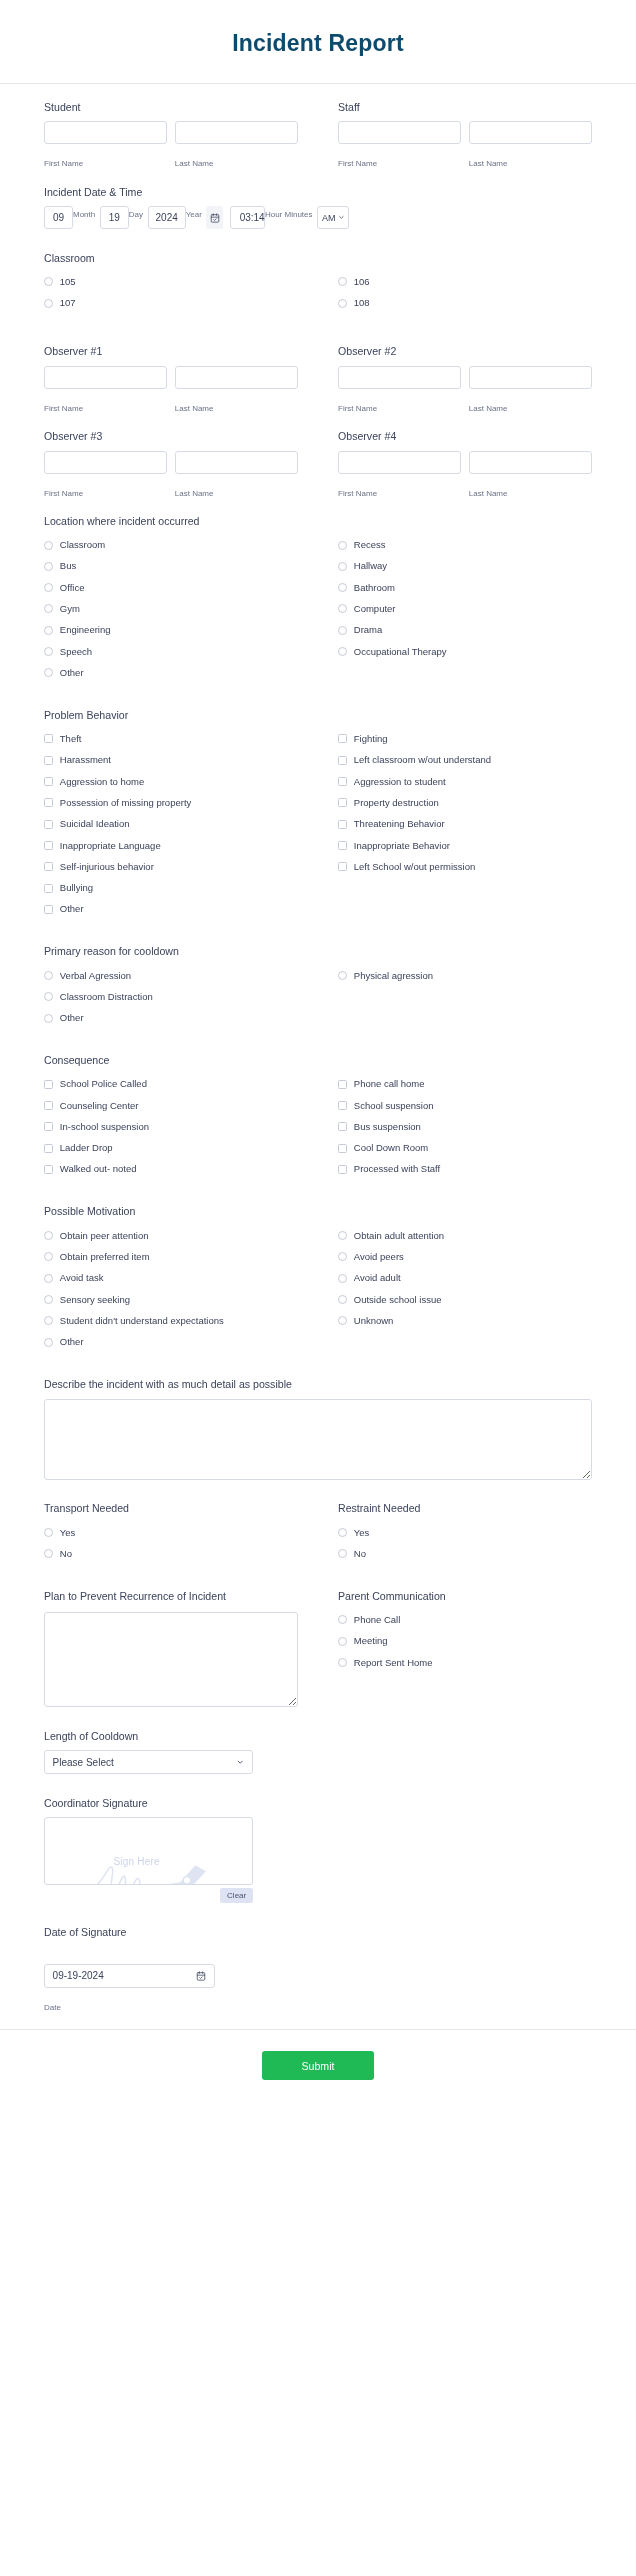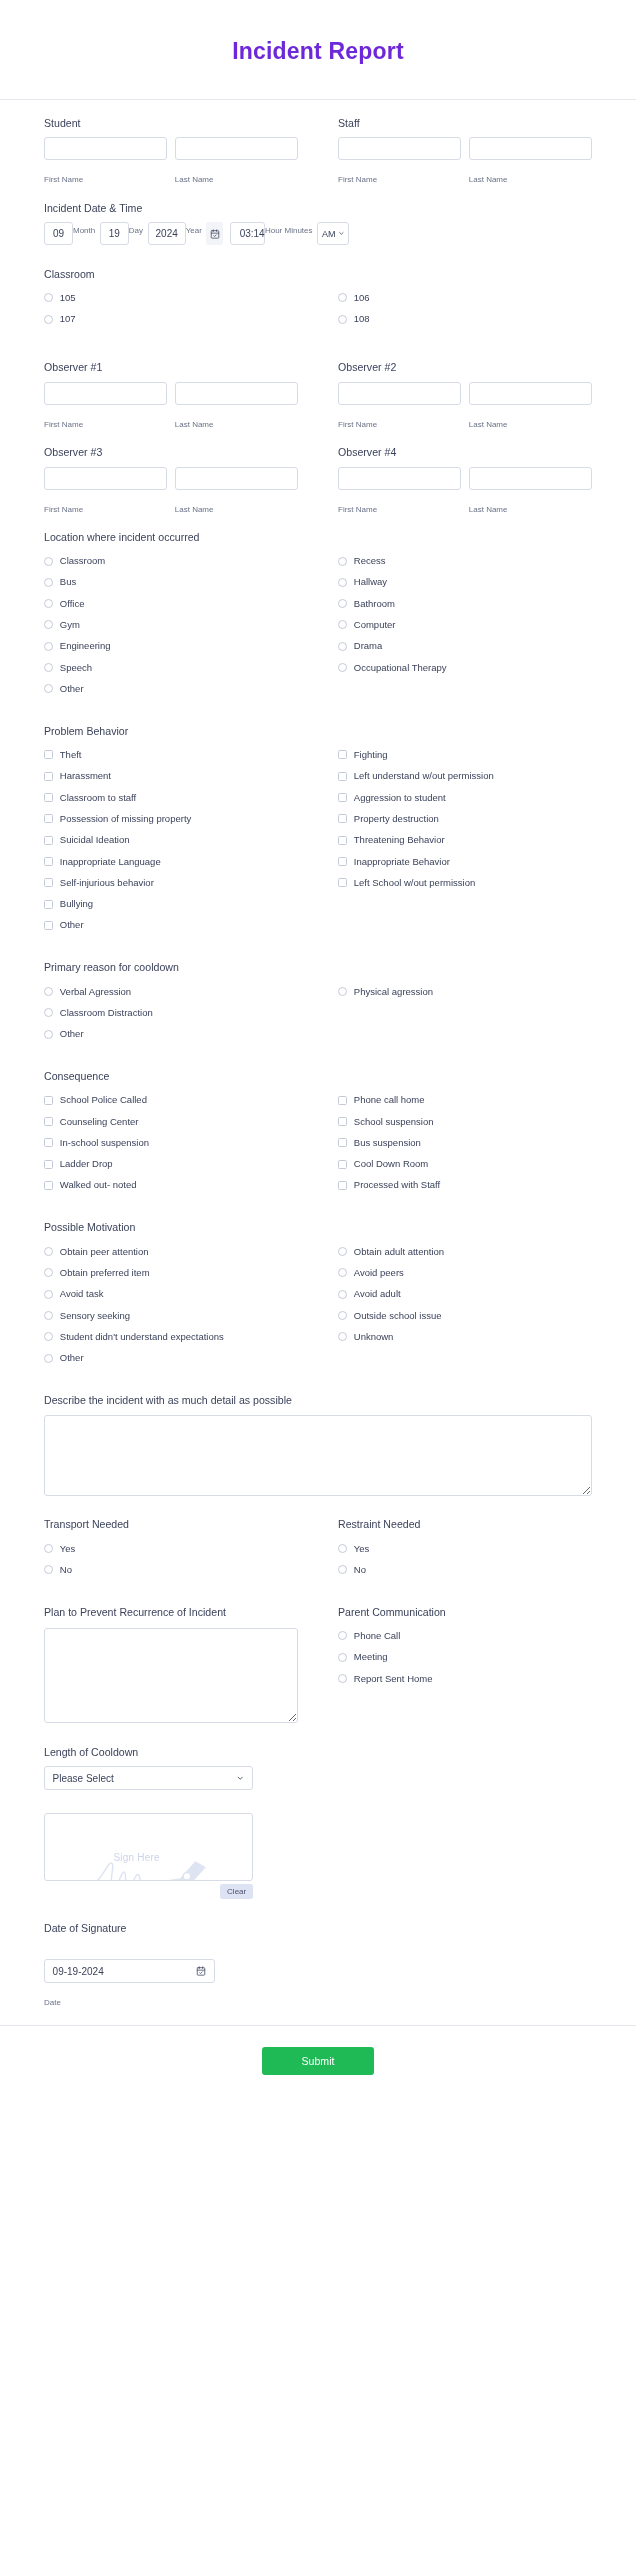--- a/index.html
+++ b/index.html
@@ -17,24 +17,24 @@
     position: relative;
   }
 
   
   .form-header {
     padding: 30px 0 26px 0;
     text-align: center;
     border-bottom: 0.8px solid #e6e6ed;
   }
   .form-title {
-    margin: 8px;
+    margin: 0;
     font-size: 23px;
     font-weight: bold;
-    color: #6d28d9;
+    color: #0c4a6e;
     letter-spacing: 0.2px;
   }
 
   
   .form-body {
     padding: 16.7px 44px 0 44px;
   }
 
   .row2 {
     display: flex;
@@ -524,21 +524,21 @@
           <div class="opt">
               <span class="checkbox"></span>
               <span class="opt-text">Theft</span>
             </div>
           <div class="opt">
               <span class="checkbox"></span>
               <span class="opt-text">Harassment</span>
             </div>
           <div class="opt">
               <span class="checkbox"></span>
-              <span class="opt-text">Classroom to staff</span>
+              <span class="opt-text">Aggression to home</span>
             </div>
           <div class="opt">
               <span class="checkbox"></span>
               <span class="opt-text">Possession of missing property</span>
             </div>
           <div class="opt">
               <span class="checkbox"></span>
               <span class="opt-text">Suicidal Ideation</span>
             </div>
           <div class="opt">
@@ -558,21 +558,21 @@
               <span class="opt-text">Other</span>
             </div>
         </div>
         <div class="opt-col">
           <div class="opt">
               <span class="checkbox"></span>
               <span class="opt-text">Fighting</span>
             </div>
           <div class="opt">
               <span class="checkbox"></span>
-              <span class="opt-text">Left understand w/out permission</span>
+              <span class="opt-text">Left classroom w/out understand</span>
             </div>
           <div class="opt">
               <span class="checkbox"></span>
               <span class="opt-text">Aggression to student</span>
             </div>
           <div class="opt">
               <span class="checkbox"></span>
               <span class="opt-text">Property destruction</span>
             </div>
           <div class="opt">
@@ -795,20 +795,21 @@
           <svg width="8.4" height="8.4" viewBox="0 0 24 24" fill="none" stroke="#4a5269" stroke-width="2.6" stroke-linecap="round" stroke-linejoin="round">
               <polyline points="6 9 12 15 18 9"></polyline>
             </svg>
         </span>
       </div>
     </div>
 
     <div class="gap-sm"></div>
 
     <div class="field-block">
+      <div class="field-label">Coordinator Signature</div>
       <div class="sig-box">
         <div class="sig-inner">
           <span class="sig-here">Sign Here</span>
           <svg width="122" height="44" viewBox="0 0 160 58" fill="none">
             <path d="M4 48 C14 44 20 30 26 22 C30 16 33 18 32 26 C31 36 28 46 34 47 C40 48 42 36 45 32 C47 29 49 30 49 36 C49 42 49 47 54 47 C59 47 61 36 64 34 C66 33 68 35 68 40 C68 45 70 47 76 46 C88 44 104 42 120 40" stroke="#dfe4f2" stroke-width="2" stroke-linecap="round" stroke-linejoin="round"></path>
             <path d="M120 40 L141 16 L155 24 L134 47 Z" fill="#dfe4f2"></path>
             <circle cx="130" cy="36" r="5" fill="#ffffff" stroke="#dfe4f2" stroke-width="2"></circle>
           </svg>
         </div>
       </div>

